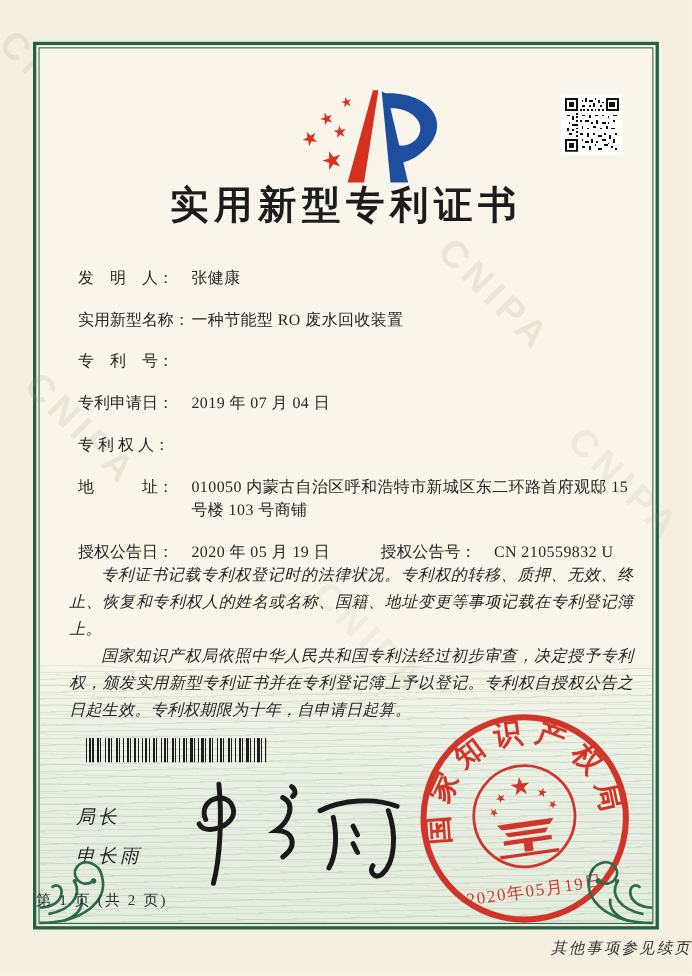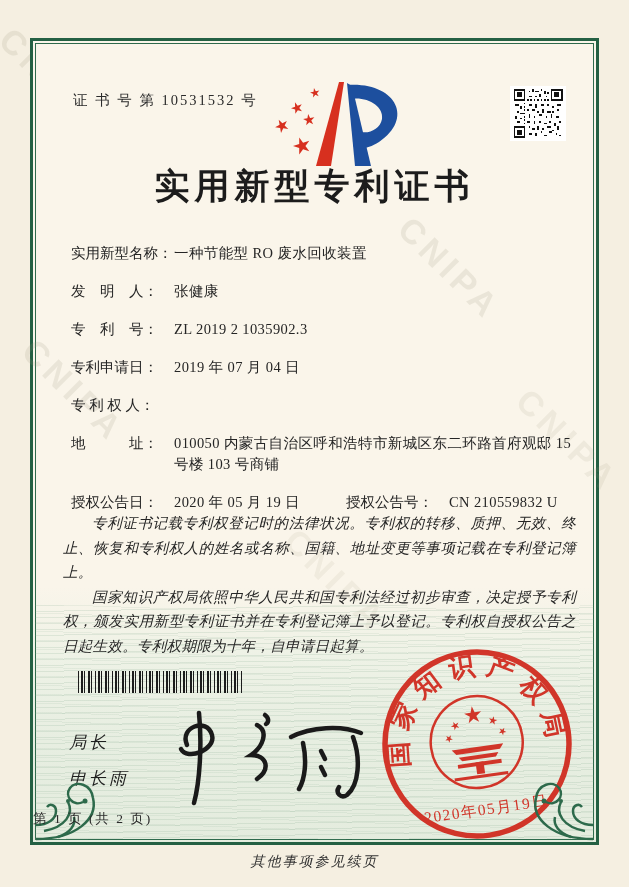--- a/index.html
+++ b/index.html
@@ -54,40 +54,39 @@
   .sig { position:absolute; left:128px; top:662px; width:215px; height:115px; }
 
   .seal { position:absolute; left:338px; top:606px; width:216px; height:200px; opacity:0.93; }
 
   .flourish { position:absolute; bottom:1px; width:84px; height:74px; }
   .flourish.fl-r { right:1px; }
   .flourish.fl-l { left:1px; transform:scaleX(-1); }
 
   .page-num { position:absolute; left:0; bottom:14px; width:100%; text-align:left;
               font-size:13.5px; color:#2b2b2b; letter-spacing:2px; }
-  .foot-note { position:absolute; left:0; top:853px; width:100%; text-align:center;
+  .foot-note { position:absolute; left:0; top:853px; width:100%; text-align:right;
                font-size:14px; color:#333; letter-spacing:2px; font-style:italic; }
 </style>
 </head>
 <body>
 
 <div class="page">
 
   <span class="wm" style="left:-14px; top:60px;">CNIPA</span>
 
   <div class="frame">
 
     <span class="wm" style="left:352px; top:208px;">CNIPA</span>
     <span class="wm" style="left:-24px; top:330px;">CNIPA</span>
     <span class="wm" style="left:238px; top:520px; color:rgba(158,148,122,0.10);">CNIPA</span>
     <span class="wm" style="left:470px; top:380px; color:rgba(158,148,122,0.12);">CNIPA</span>
 
     <div class="waves"></div>
 
-    <div class="cert-no">证 书 号 第 10531532 号</div>
 
     <svg class="logo" viewBox="0 0 160 92">
       <defs>
         <path id="star" d="M0,-1 L0.2245,-0.309 0.951,-0.309 0.363,0.118 0.588,0.809 0,0.382 -0.588,0.809 -0.363,0.118 -0.951,-0.309 -0.2245,-0.309 Z"></path>
       </defs>
       <polygon points="84,4 89,4 76,88 61,88" fill="#d7301f"></polygon>
       <polygon points="92,5 97,8 116,88 100,88" fill="#1d4f9e"></polygon>
       <path d="M93,7 C140,4 160,40 124,64 C113,71 103,72 98,68 L103,53 C112,57 125,52 127,41 C129,28 112,18 95,21 Z" fill="#1d4f9e"></path>
       <use href="#star" transform="translate(60,15) scale(5) rotate(-12)" fill="#d7301f"></use>
       <use href="#star" transform="translate(42,30) scale(6) rotate(-20)" fill="#d7301f"></use>
@@ -111,30 +110,29 @@
             <rect x="2" y="24" width="3" height="3"></rect>
           <path d="M9 1h1v1H9zM11 0h1v2h-1zM13 1h2v1h-2zM16 0h1v1h-1zM18 1h1v2h-1zM20 2h1v1h-1zM9 4h2v1H9zM13 4h1v1h-1zM15 3h1v2h-1zM19 4h1v1h-1zM8 6h1v1H8zM10 6h1v1h-1zM12 6h1v1h-1zM14 6h1v1h-1zM16 6h1v1h-1zM18 6h1v1h-1zM20 6h1v1h-1zM6 8h1v1H6zM6 10h1v1H6zM6 12h1v1H6zM6 14h1v1H6zM6 16h1v1H6zM6 18h1v1H6zM6 20h1v1H6zM1 9h2v1H1zM4 10h1v2H4zM2 13h1v1H2zM4 14h2v1H4zM1 16h1v2H1zM4 17h1v1H4zM2 19h2v1H2zM9 9h2v1H9zM13 9h1v2h-1zM16 9h2v1h-2zM20 9h1v1h-1zM23 10h1v1h-1zM26 9h2v1h-2zM8 12h1v1H8zM11 12h2v1h-2zM14 13h1v1h-1zM17 12h1v2h-1zM20 13h2v1h-2zM23 13h1v1h-1zM26 12h1v1h-1zM9 15h1v2H9zM12 16h1v1h-1zM15 15h2v1h-2zM19 16h1v1h-1zM22 15h1v2h-1zM25 16h2v1h-2zM8 19h2v1H8zM12 19h1v2h-1zM15 19h1v1h-1zM18 20h2v1h-2zM21 19h1v1h-1zM24 20h1v2h-1zM27 19h1v1h-1zM9 22h1v1H9zM11 23h2v1h-2zM14 22h1v2h-1zM17 23h1v1h-1zM20 22h2v1h-2zM23 24h1v1h-1zM26 22h1v2h-1zM9 26h2v1H9zM13 26h1v2h-1zM16 25h1v1h-1zM18 27h2v1h-2zM21 25h2v1h-2zM25 26h1v1h-1zM27 27h1v1h-1z"></path>
         </g>
       </svg>
     </div>
 
     <div class="title">实用新型专利证书</div>
 
     <div class="fields">
       <div class="frow">
+        <span class="flabel">发　明　人：</span>
+        <span class="fvalue">张健康</span>
+      </div>
+      <div class="frow">
         <span class="flabel">实用新型名称：</span>
         <span class="fvalue">一种节能型 RO 废水回收装置</span>
       </div>
       <div class="frow">
-        <span class="flabel">发　明　人：</span>
-        <span class="fvalue">张健康</span>
-      </div>
-      <div class="frow">
         <span class="flabel">专　利　号：</span>
-        <span class="fvalue">ZL 2019 2 1035902.3</span>
       </div>
       <div class="frow">
         <span class="flabel">专利申请日：</span>
         <span class="fvalue">2019 年 07 月 04 日</span>
       </div>
       <div class="frow">
         <span class="flabel">专 利 权 人：</span>
       </div>
       <div class="frow">
         <span class="flabel">地　　　址：</span>

